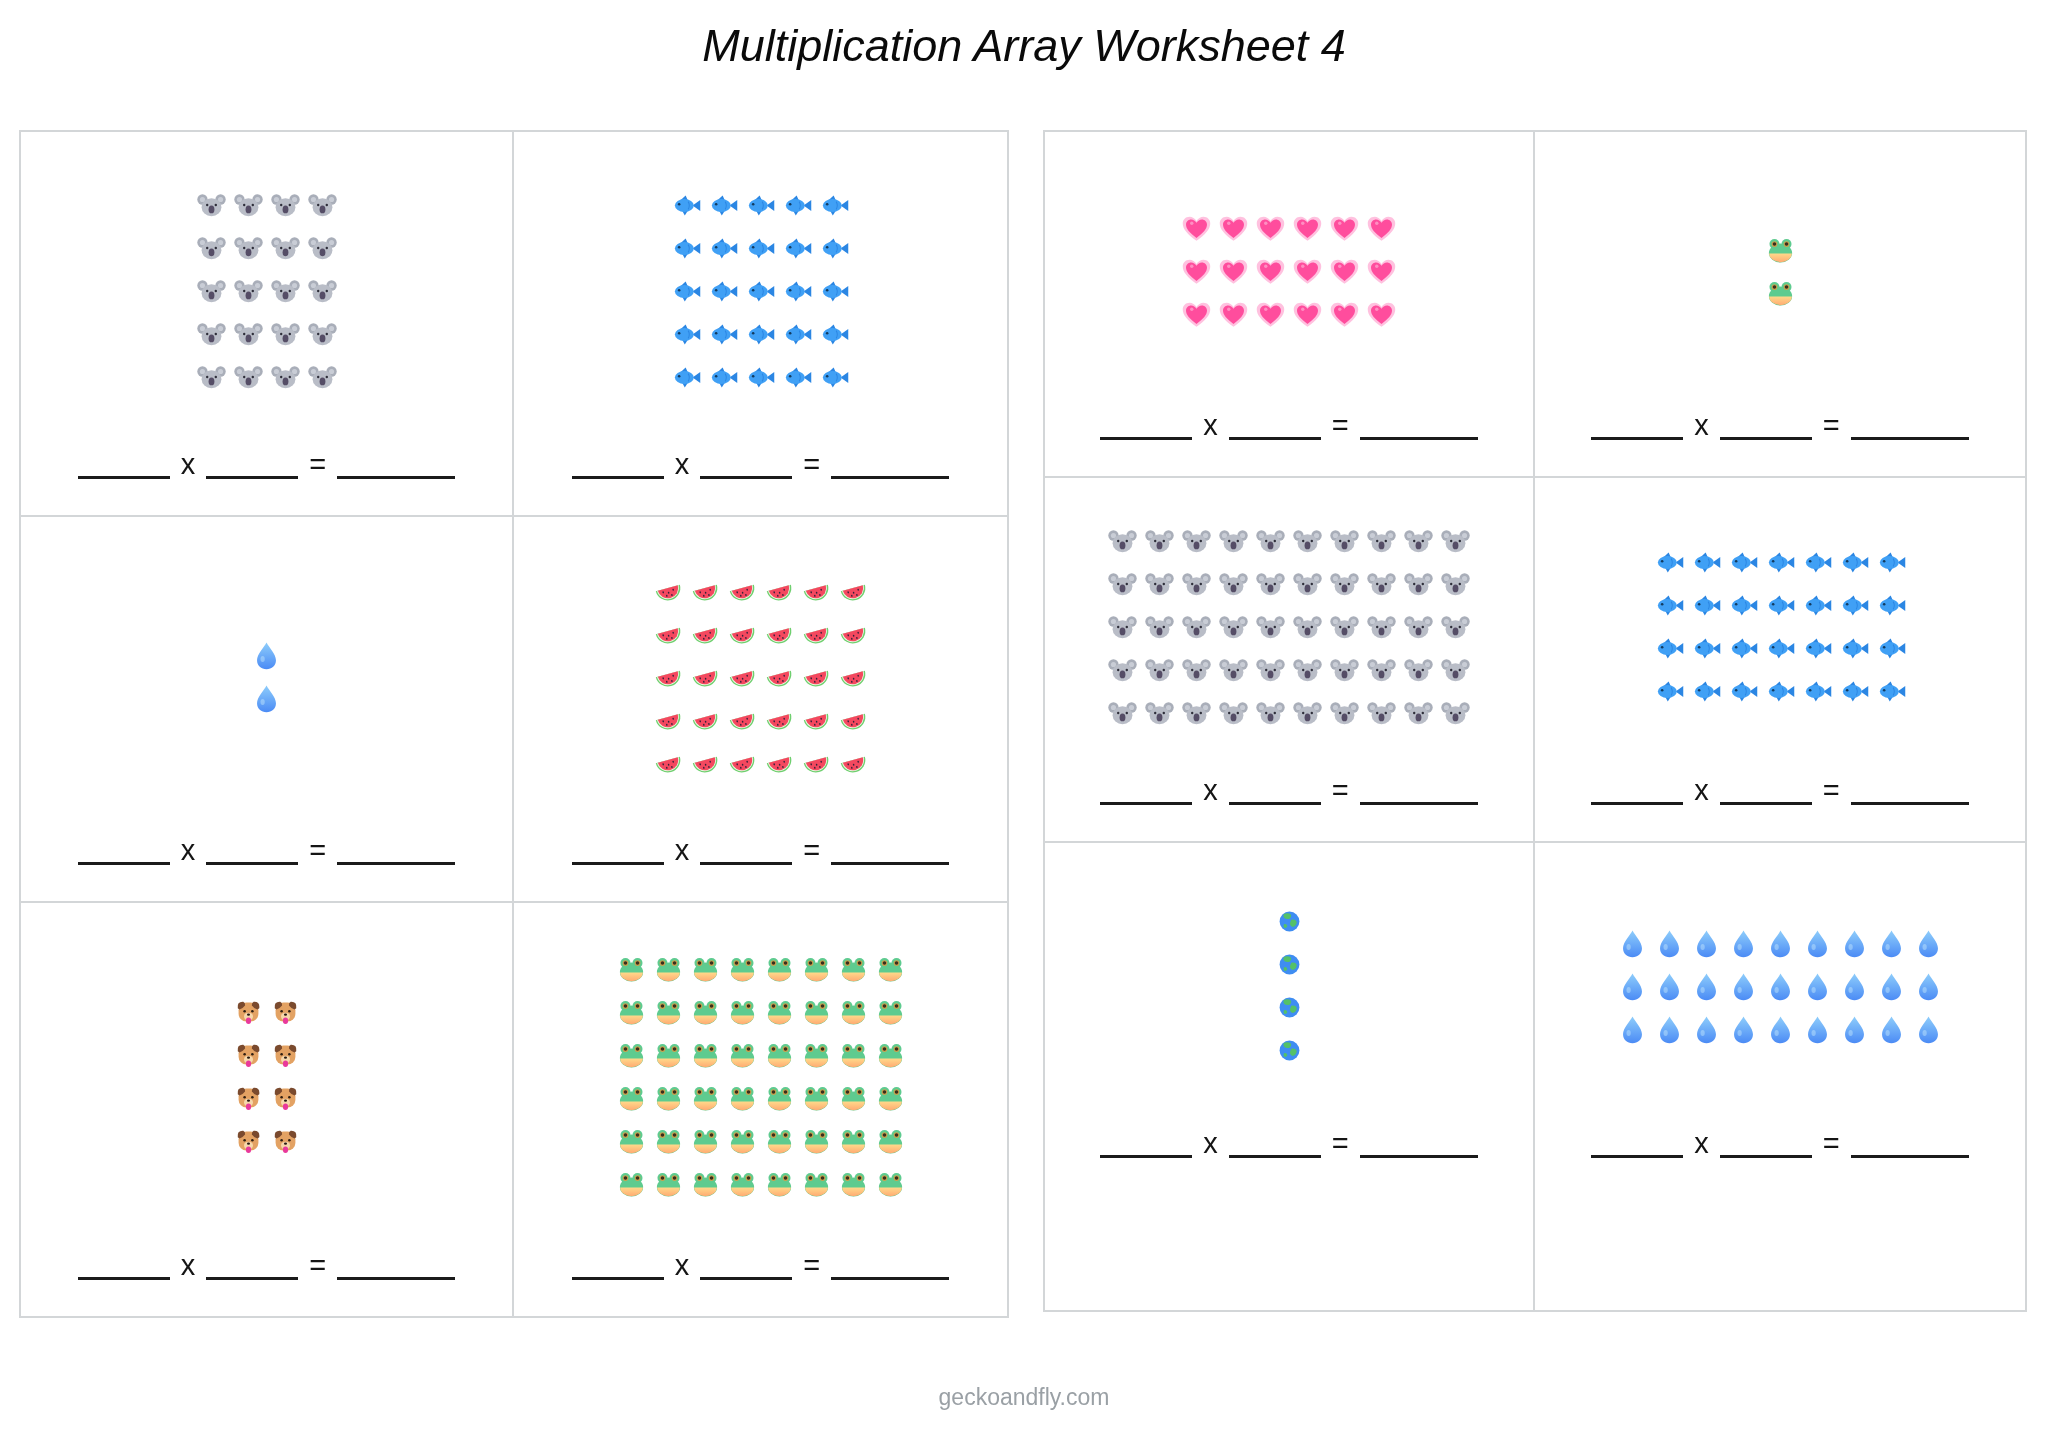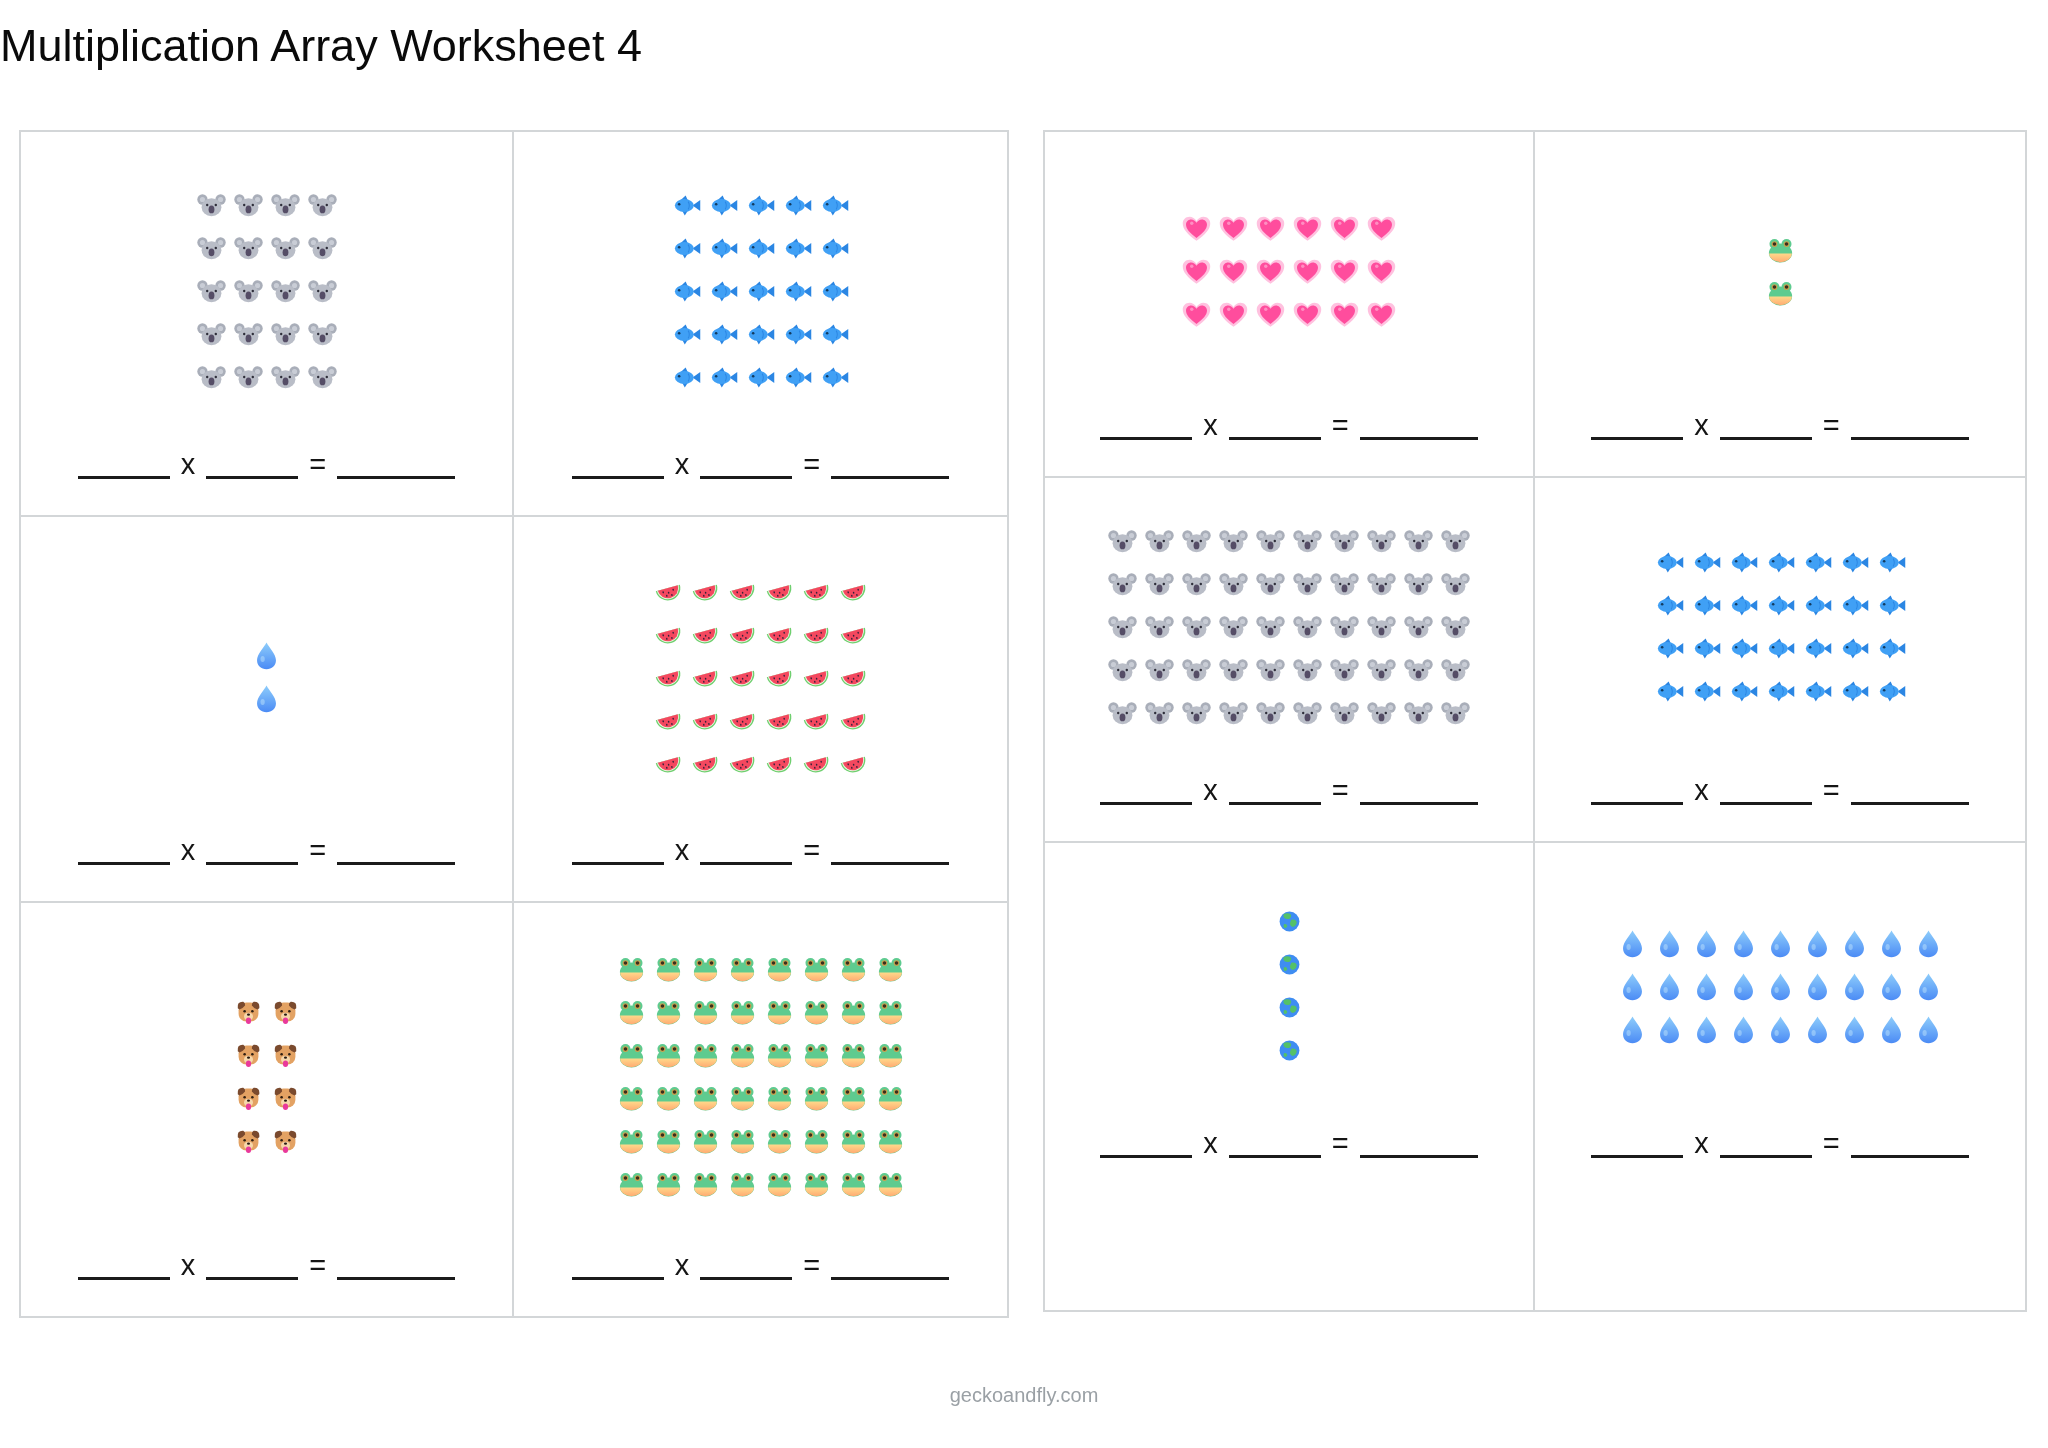--- a/index.html
+++ b/index.html
@@ -7,21 +7,21 @@
     --emoji:31px;
     --line:#1b1b1b;
   }
   html,body{margin:0;padding:0;}
   body{
     width:2048px;height:1448px;position:relative;background:#ffffff;
     font-family:"Liberation Sans", sans-serif;
   }
   .title{
     position:absolute;top:20px;left:0;width:100%;
-    text-align:left;font-size:45px;font-weight:400;color:#0a0a0a;
+    text-align:center;font-size:45px;font-weight:400;color:#0a0a0a;font-style:italic;
   }
   .panel{
     position:absolute;display:grid;grid-template-columns:1fr 1fr;
     border:2px solid var(--border);background:#fff;
   }
   #panel-left{left:19px;top:130px;width:986px;grid-template-rows:385px 386px 413px;}
   #panel-right{left:1043px;top:130px;width:980px;grid-template-rows:346px 365px 467px;}
   .cell{
     display:flex;flex-direction:column;align-items:center;
     border-right:2px solid var(--border);border-bottom:2px solid var(--border);
@@ -35,21 +35,21 @@
   .equation{
     display:flex;align-items:flex-end;gap:11px;
     margin-bottom:36px;font-size:29px;color:#151515;line-height:1;
   }
   #panel-right .cell:nth-child(n+5) .equation{margin-bottom:152px;}
   .blank{display:inline-block;height:5px;border-bottom:3px solid var(--line);}
   .blank-f{width:92px;}
   .blank-p{width:118px;}
   .footer{
     position:absolute;top:1384px;left:0;width:100%;text-align:center;
-    font-size:20px;color:#9aa0a5;
+    font-size:23px;color:#9aa0a5;
   }
   #symbol-defs{position:absolute;width:0;height:0;overflow:hidden;}
 </style>
 </head>
 <body>
 
 <svg id="symbol-defs" xmlns="http://www.w3.org/2000/svg" aria-hidden="true">
   <defs>
     <linearGradient id="gdrop" x1="0" y1="0" x2="0" y2="1">
       <stop offset="0" stop-color="#8ecdfb"></stop>

